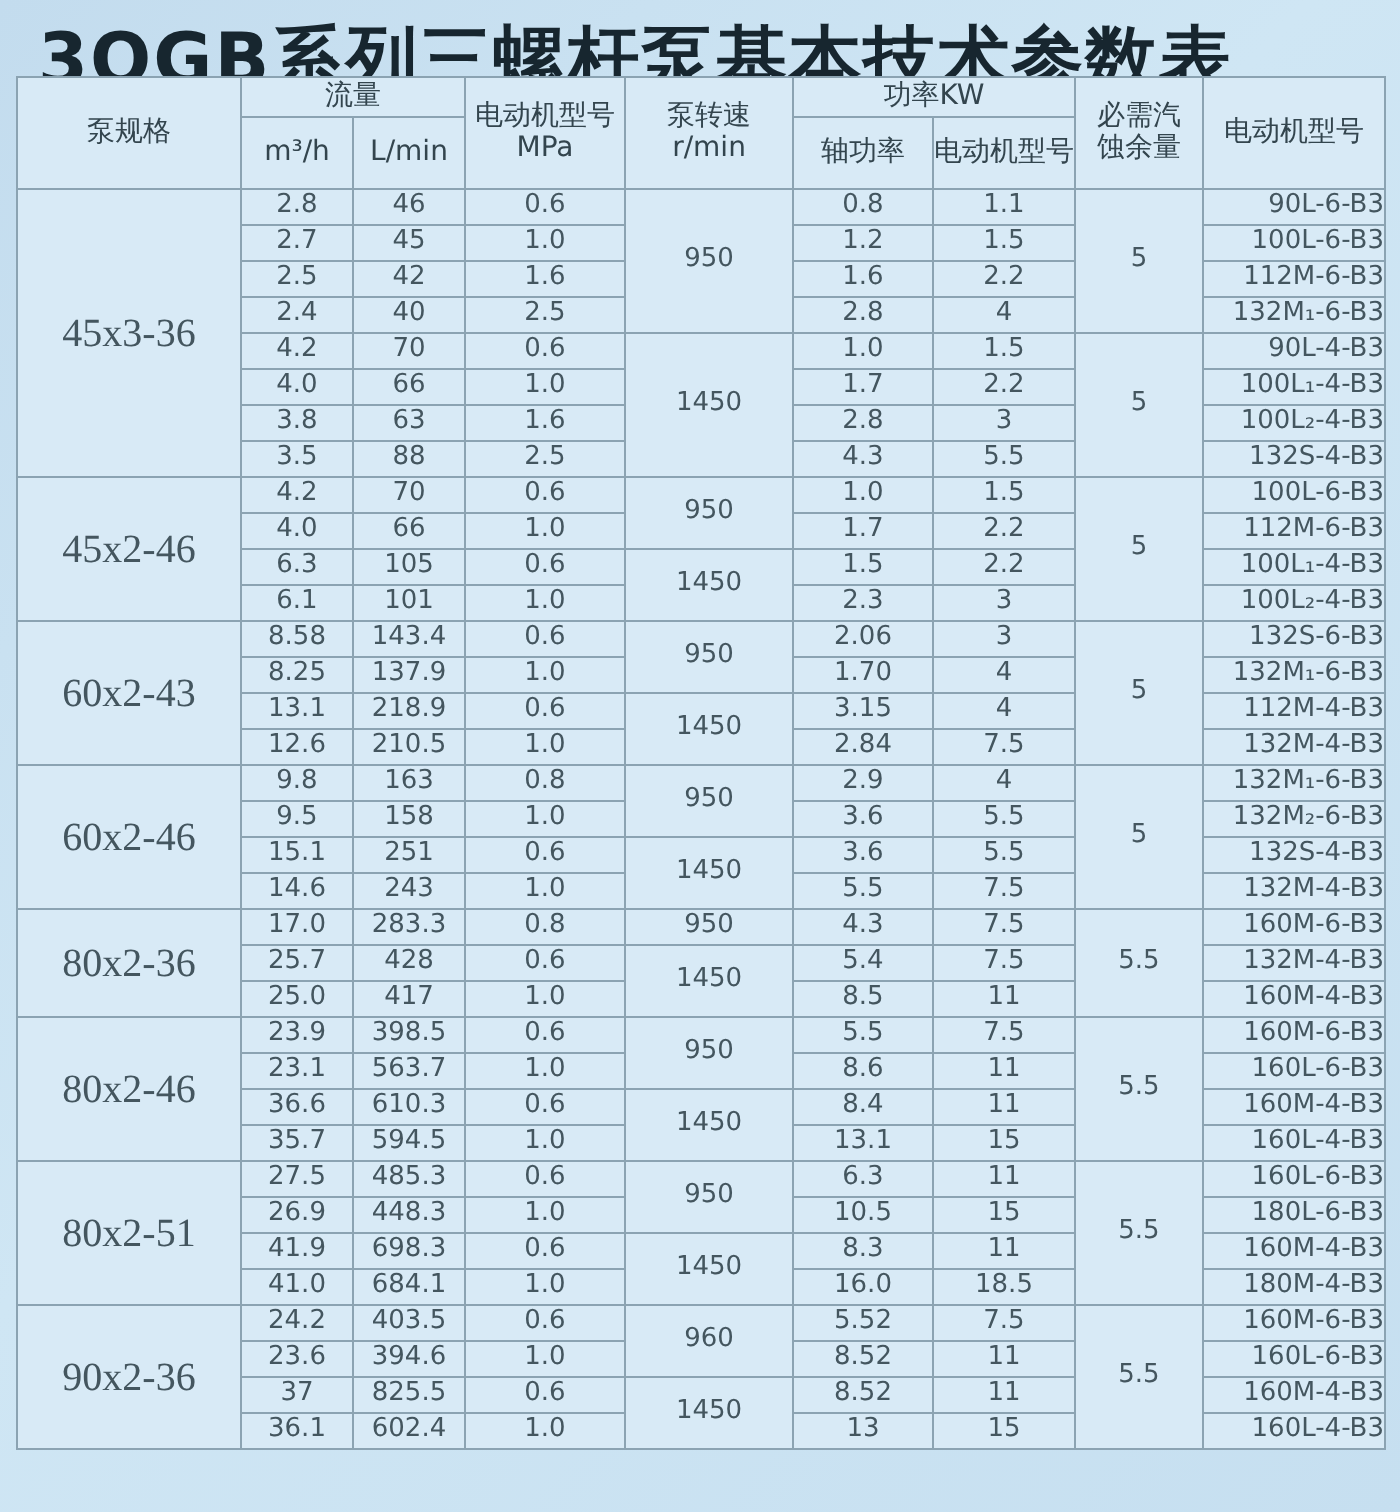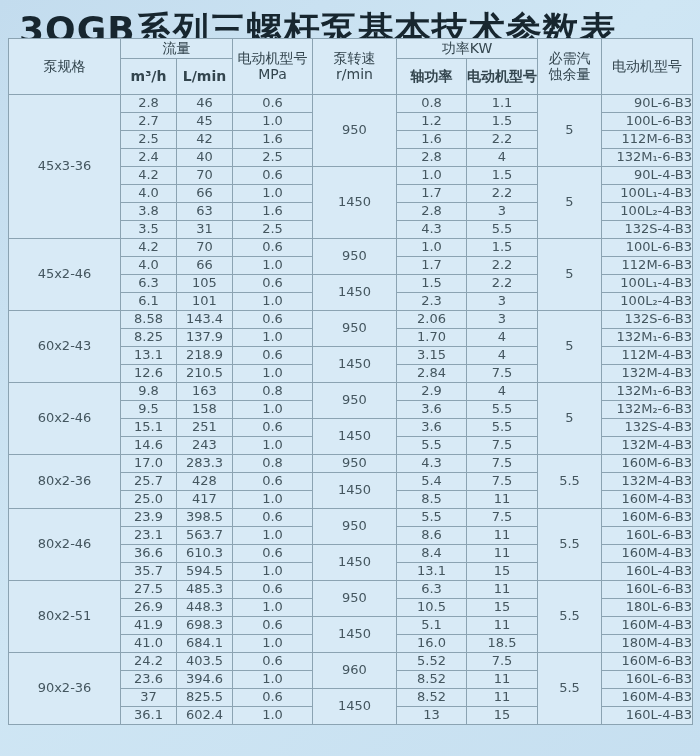--- a/index.html
+++ b/index.html
@@ -25,22 +25,22 @@
     border:1px solid #8ba3b2;
     text-align:center;vertical-align:middle;
     color:#44565f;font-size:13px;
     padding:0;height:17px;line-height:1.1;
     overflow:hidden;white-space:nowrap;
   }
   .spec-table thead th{
     font-size:14px;color:#33454e;font-weight:500;
   }
   .spec-table thead tr.h1 th{height:19px;}
-  .spec-table thead tr.h2 th{height:35px;font-weight:bold;}
-  .spec-table td.spec{font-size:13px;}
+  .spec-table thead tr.h2 th{height:35px;}
+  .spec-table td.spec{font-size:20px;font-family:Liberation Serif, serif;}
   .spec-table td.model{text-align:right;padding-left:9px;}
   .spec-table tbody tr.group-start td{border-top:1px solid #7a93a3;}
   .two-line span{display:block;}
 </style>
 </head>
 <body>
 
 <div class="page">
   <h1 class="title">3QGB系列三螺杆泵基本技术参数表</h1>
 
@@ -139,21 +139,21 @@
         <tr>
           <td>3.8</td>
           <td>63</td>
           <td>1.6</td>
           <td>2.8</td>
           <td>3</td>
           <td class="model">100L₂-4-B3</td>
         </tr>
         <tr>
           <td>3.5</td>
-          <td>31</td>
+          <td>88</td>
           <td>2.5</td>
           <td>4.3</td>
           <td>5.5</td>
           <td class="model">132S-4-B3</td>
         </tr>
         <tr class="group-start">
           <td class="spec" rowspan="4">45x2-46</td>
           <td>4.2</td>
           <td>70</td>
           <td>0.6</td>
@@ -341,21 +341,21 @@
           <td>1.0</td>
           <td>10.5</td>
           <td>15</td>
           <td class="model">180L-6-B3</td>
         </tr>
         <tr>
           <td>41.9</td>
           <td>698.3</td>
           <td>0.6</td>
           <td rowspan="2">1450</td>
-          <td>5.1</td>
+          <td>8.3</td>
           <td>11</td>
           <td class="model">160M-4-B3</td>
         </tr>
         <tr>
           <td>41.0</td>
           <td>684.1</td>
           <td>1.0</td>
           <td>16.0</td>
           <td>18.5</td>
           <td class="model">180M-4-B3</td>

